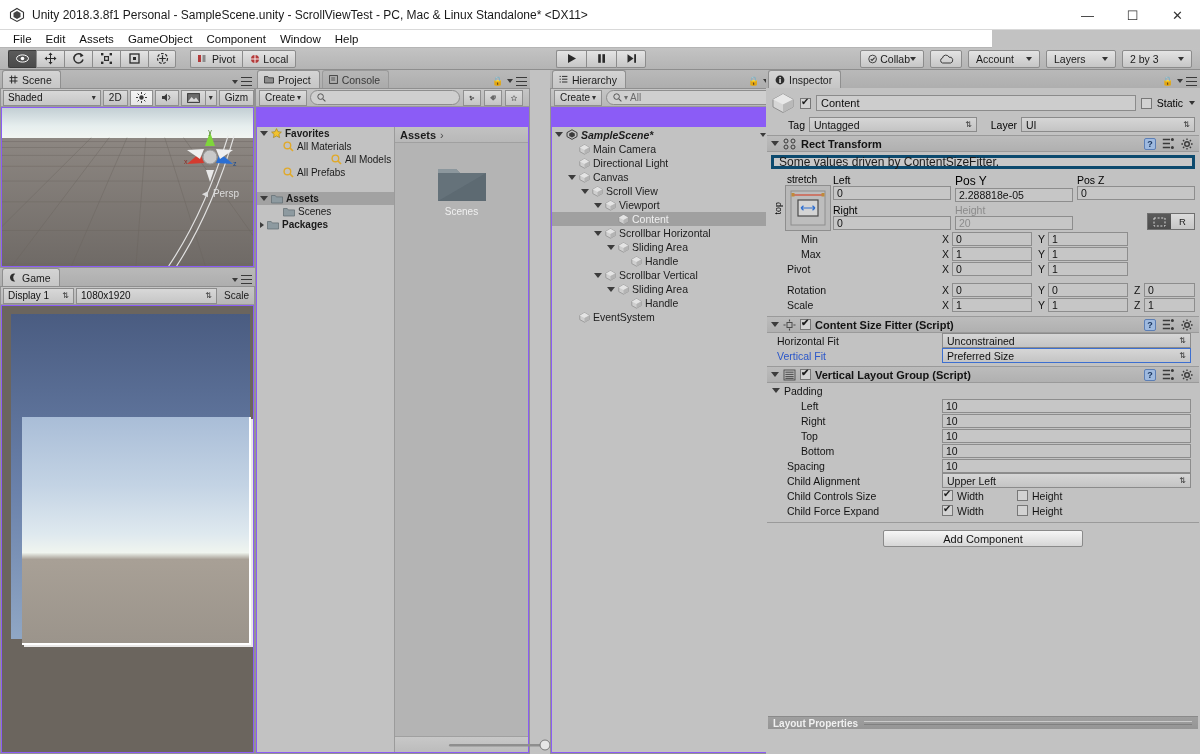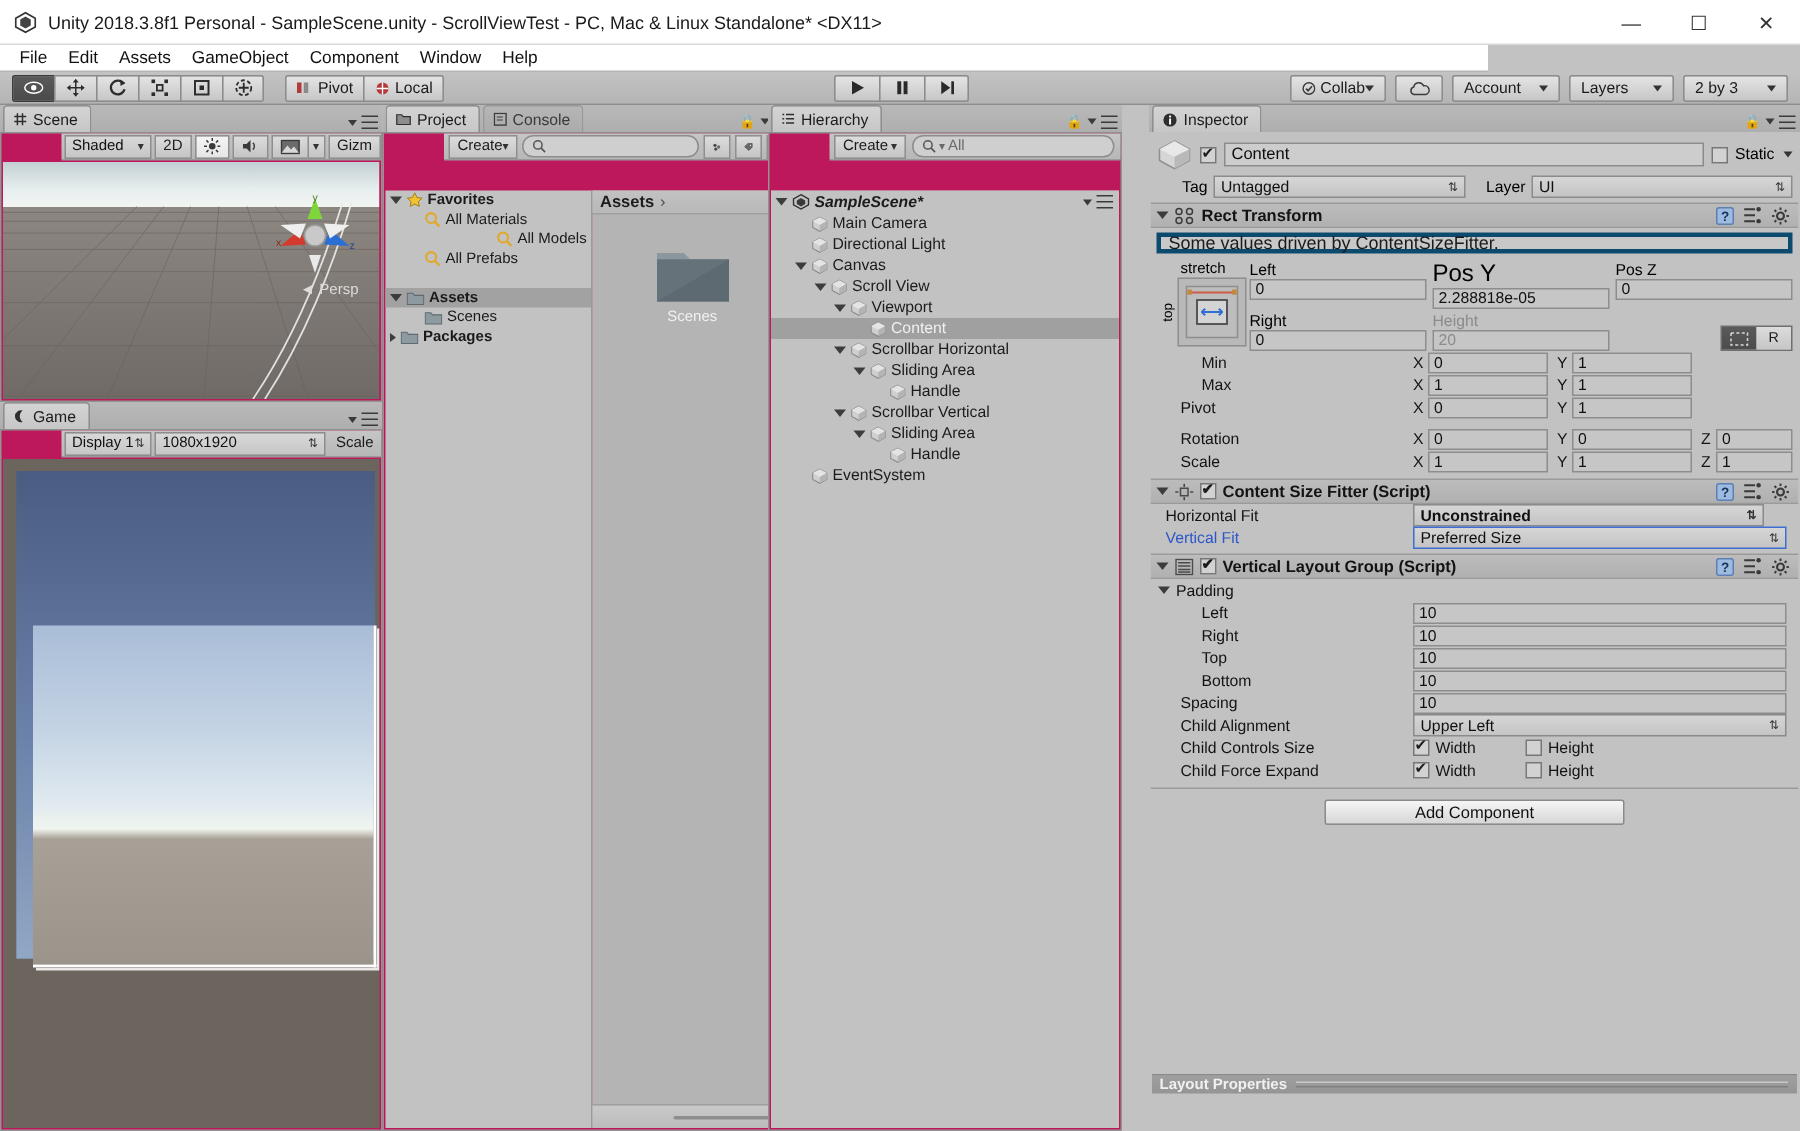--- a/index.html
+++ b/index.html
@@ -74,21 +74,21 @@
   .ptab.inactive {
     background: linear-gradient(to bottom,#b6b6b6,#ababab); color:#3a3a3a; border-color:#9a9a9a;
   }
   .tabmenu { position:absolute; right:3px; bottom:2px; display:flex; align-items:center; gap:3px; }
   .hamburger { width:11px; height:9px; display:flex; flex-direction:column; justify-content:space-between;}
   .hamburger i { display:block; height:1px; background:#3a3a3a; }
   .mini-caret { width:0;height:0;border-left:3px solid transparent;border-right:3px solid transparent;border-top:4px solid #3a3a3a;}
   .lock { font-size:9px; color:#4a4a4a; }
 
   .panel-body { position:absolute; left:0; right:0; top:18px; bottom:0;
-    background:#be185d; border:1px solid #939393; border-top:1px solid #8f8f8f;padding-left:40px; }
+    background:#8b5cf6; border:1px solid #939393; border-top:1px solid #8f8f8f; }
 
   .subbar { height:18px; background: linear-gradient(to bottom,#c6c6c6,#b7b7b7);
     display:flex; align-items:center; border-bottom:1px solid #9a9a9a; }
   .sbtn { height:16px; border:1px solid #8f8f8f; background: linear-gradient(to bottom,#dcdcdc,#c4c4c4);
     display:flex; align-items:center; justify-content:center; font-size:10px; padding:0 5px; color:#1a1a1a;}
   .sbtn.on { background: linear-gradient(to bottom,#f4f4f4,#e6e6e6); }
   .dropfield { height:16px; border:1px solid #8d8d8d; background: linear-gradient(to bottom,#d8d8d8,#c6c6c6);
     display:flex; align-items:center; justify-content:space-between; font-size:10px; padding:0 4px; color:#101010;}
   .searchbox { height:15px; border:1px solid #8d8d8d; border-radius:8px; background:#cfcfcf;
     display:flex; align-items:center; padding:0 6px; font-size:10px; color:#6a6a6a; }
@@ -126,21 +126,21 @@
   .tree-row.sel { background:#a2a2a2; }
   .tree-row.bold { font-weight:bold; }
   .tri { width:0;height:0;border-left:4px solid #3c3c3c;border-top:3.5px solid transparent;border-bottom:3.5px solid transparent;}
   .tri.open { border-left:4px solid transparent;border-right:4px solid transparent;border-top:5px solid #3c3c3c;border-bottom:none;}
   .tri.blank { border:none; width:8px; }
   .folder-asset { width:52px; height:42px; margin:0 auto; position:relative; }
   .proj-slider { position:absolute; right:0; bottom:0; left:0; height:16px;
     background: linear-gradient(to bottom,#c8c8c8,#bcbcbc); border-top:1px solid #a0a0a0; }
 
   
-  #hier-panel { left:512px; top:70px; width:236px; height:684px; }
+  #hier-panel { left:550px; top:70px; width:236px; height:684px; }
   .hier-rows { position:absolute; left:1px; right:1px; top:38px; bottom:1px; background:#c2c2c2; overflow:hidden; }
   .hrow { height:14px; display:flex; align-items:center; font-size:10.5px; color:#1c1c1c; gap:3px; padding-right:4px;}
   .hrow.sel { background:#a0a0a0; color:#f0f0f0; }
   .hrow.scene { font-weight:bold; height:15px; background:#c2c2c2; }
   .cube { width:11px; height:11px; position:relative; flex:none; }
 
   
   #insp-panel { left:766px; top:70px; width:434px; height:684px; }
   .insp-body { position:absolute; left:1px; right:1px; top:19px; bottom:1px; background:#c2c2c2; overflow:hidden;}
   .insp-head { padding:3px 4px 2px 4px; display:flex; align-items:center; gap:5px; }
@@ -880,21 +880,21 @@
 
         <div style="flex:1; display:flex; flex-direction:column; gap:2px;">
           <div style="display:flex; gap:4px;">
             <div style="flex:1;">
               <div style="font-size:10.5px;">Left</div>
               <div class="numfield">
                   <span>0</span>
                 </div>
             </div>
             <div style="flex:1;">
-              <div style="font-size:16px;">Pos Y</div>
+              <div style="font-size:12px;">Pos Y</div>
               <div class="numfield">
                   <span>2.288818e-05</span>
                 </div>
             </div>
             <div style="flex:1;">
               <div style="font-size:10.5px;">Pos Z</div>
               <div class="numfield">
                   <span>0</span>
                 </div>
             </div>
@@ -1014,21 +1014,21 @@
             </svg>
           <svg width="12" height="12" viewBox="0 0 12 12">
               <circle cx="6" cy="6" r="2.3" fill="none" stroke="#3a3a3a" stroke-width="1.4"></circle>
               <path d="M6 0.4 V2 M6 10 V11.6 M0.4 6 H2 M10 6 H11.6 M2 2 L3.2 3.2 M8.8 8.8 L10 10 M10 2 L8.8 3.2 M3.2 8.8 L2 10" stroke="#3a3a3a" stroke-width="1.3"></path>
             </svg>
         </span>
       </div>
 
       <div class="prow">
         <span class="plabel">Horizontal Fit</span>
-        <div class="enumfield" style="flex:1; margin-right:19px;font-weight:bold;">
+        <div class="enumfield" style="flex:1; margin-right:4px;">
           <span>Unconstrained</span>
           <span class="updown">⇅</span>
         </div>
       </div>
       <div class="prow">
         <span class="plabel blue">Vertical Fit</span>
         <div class="enumfield hl" style="flex:1; margin-right:4px;">
           <span>Preferred Size</span>
           <span class="updown">⇅</span>
         </div>

